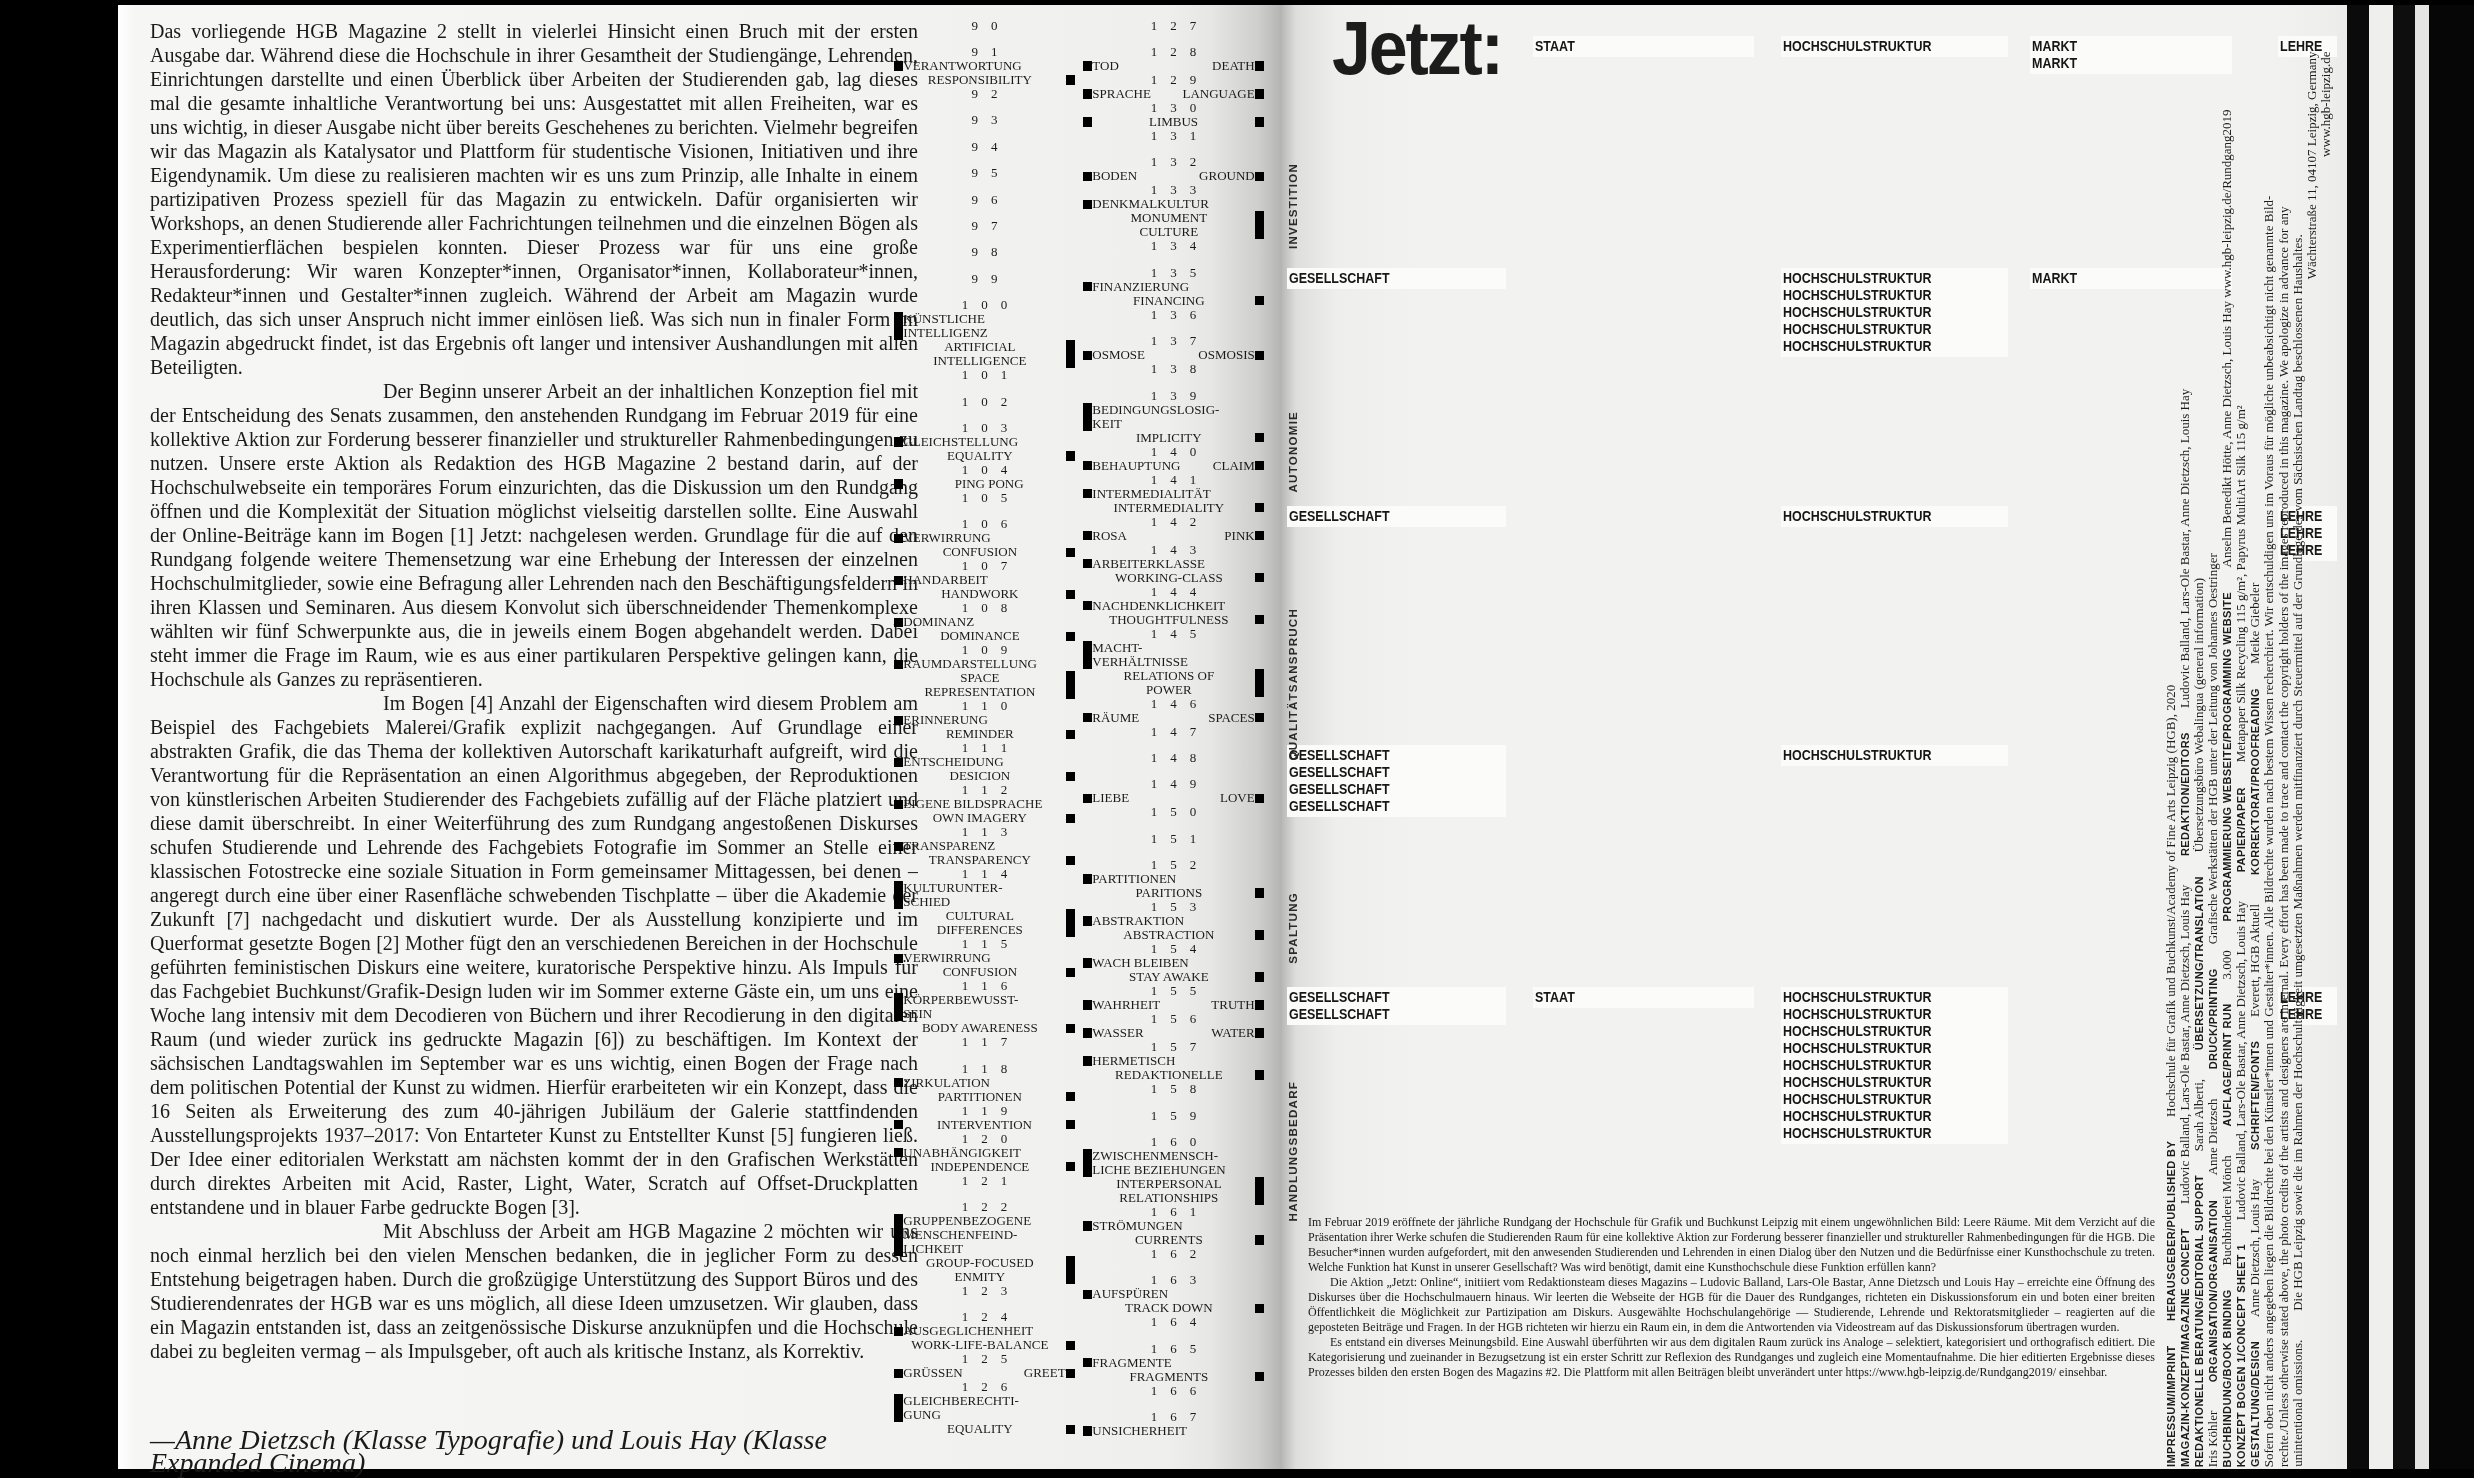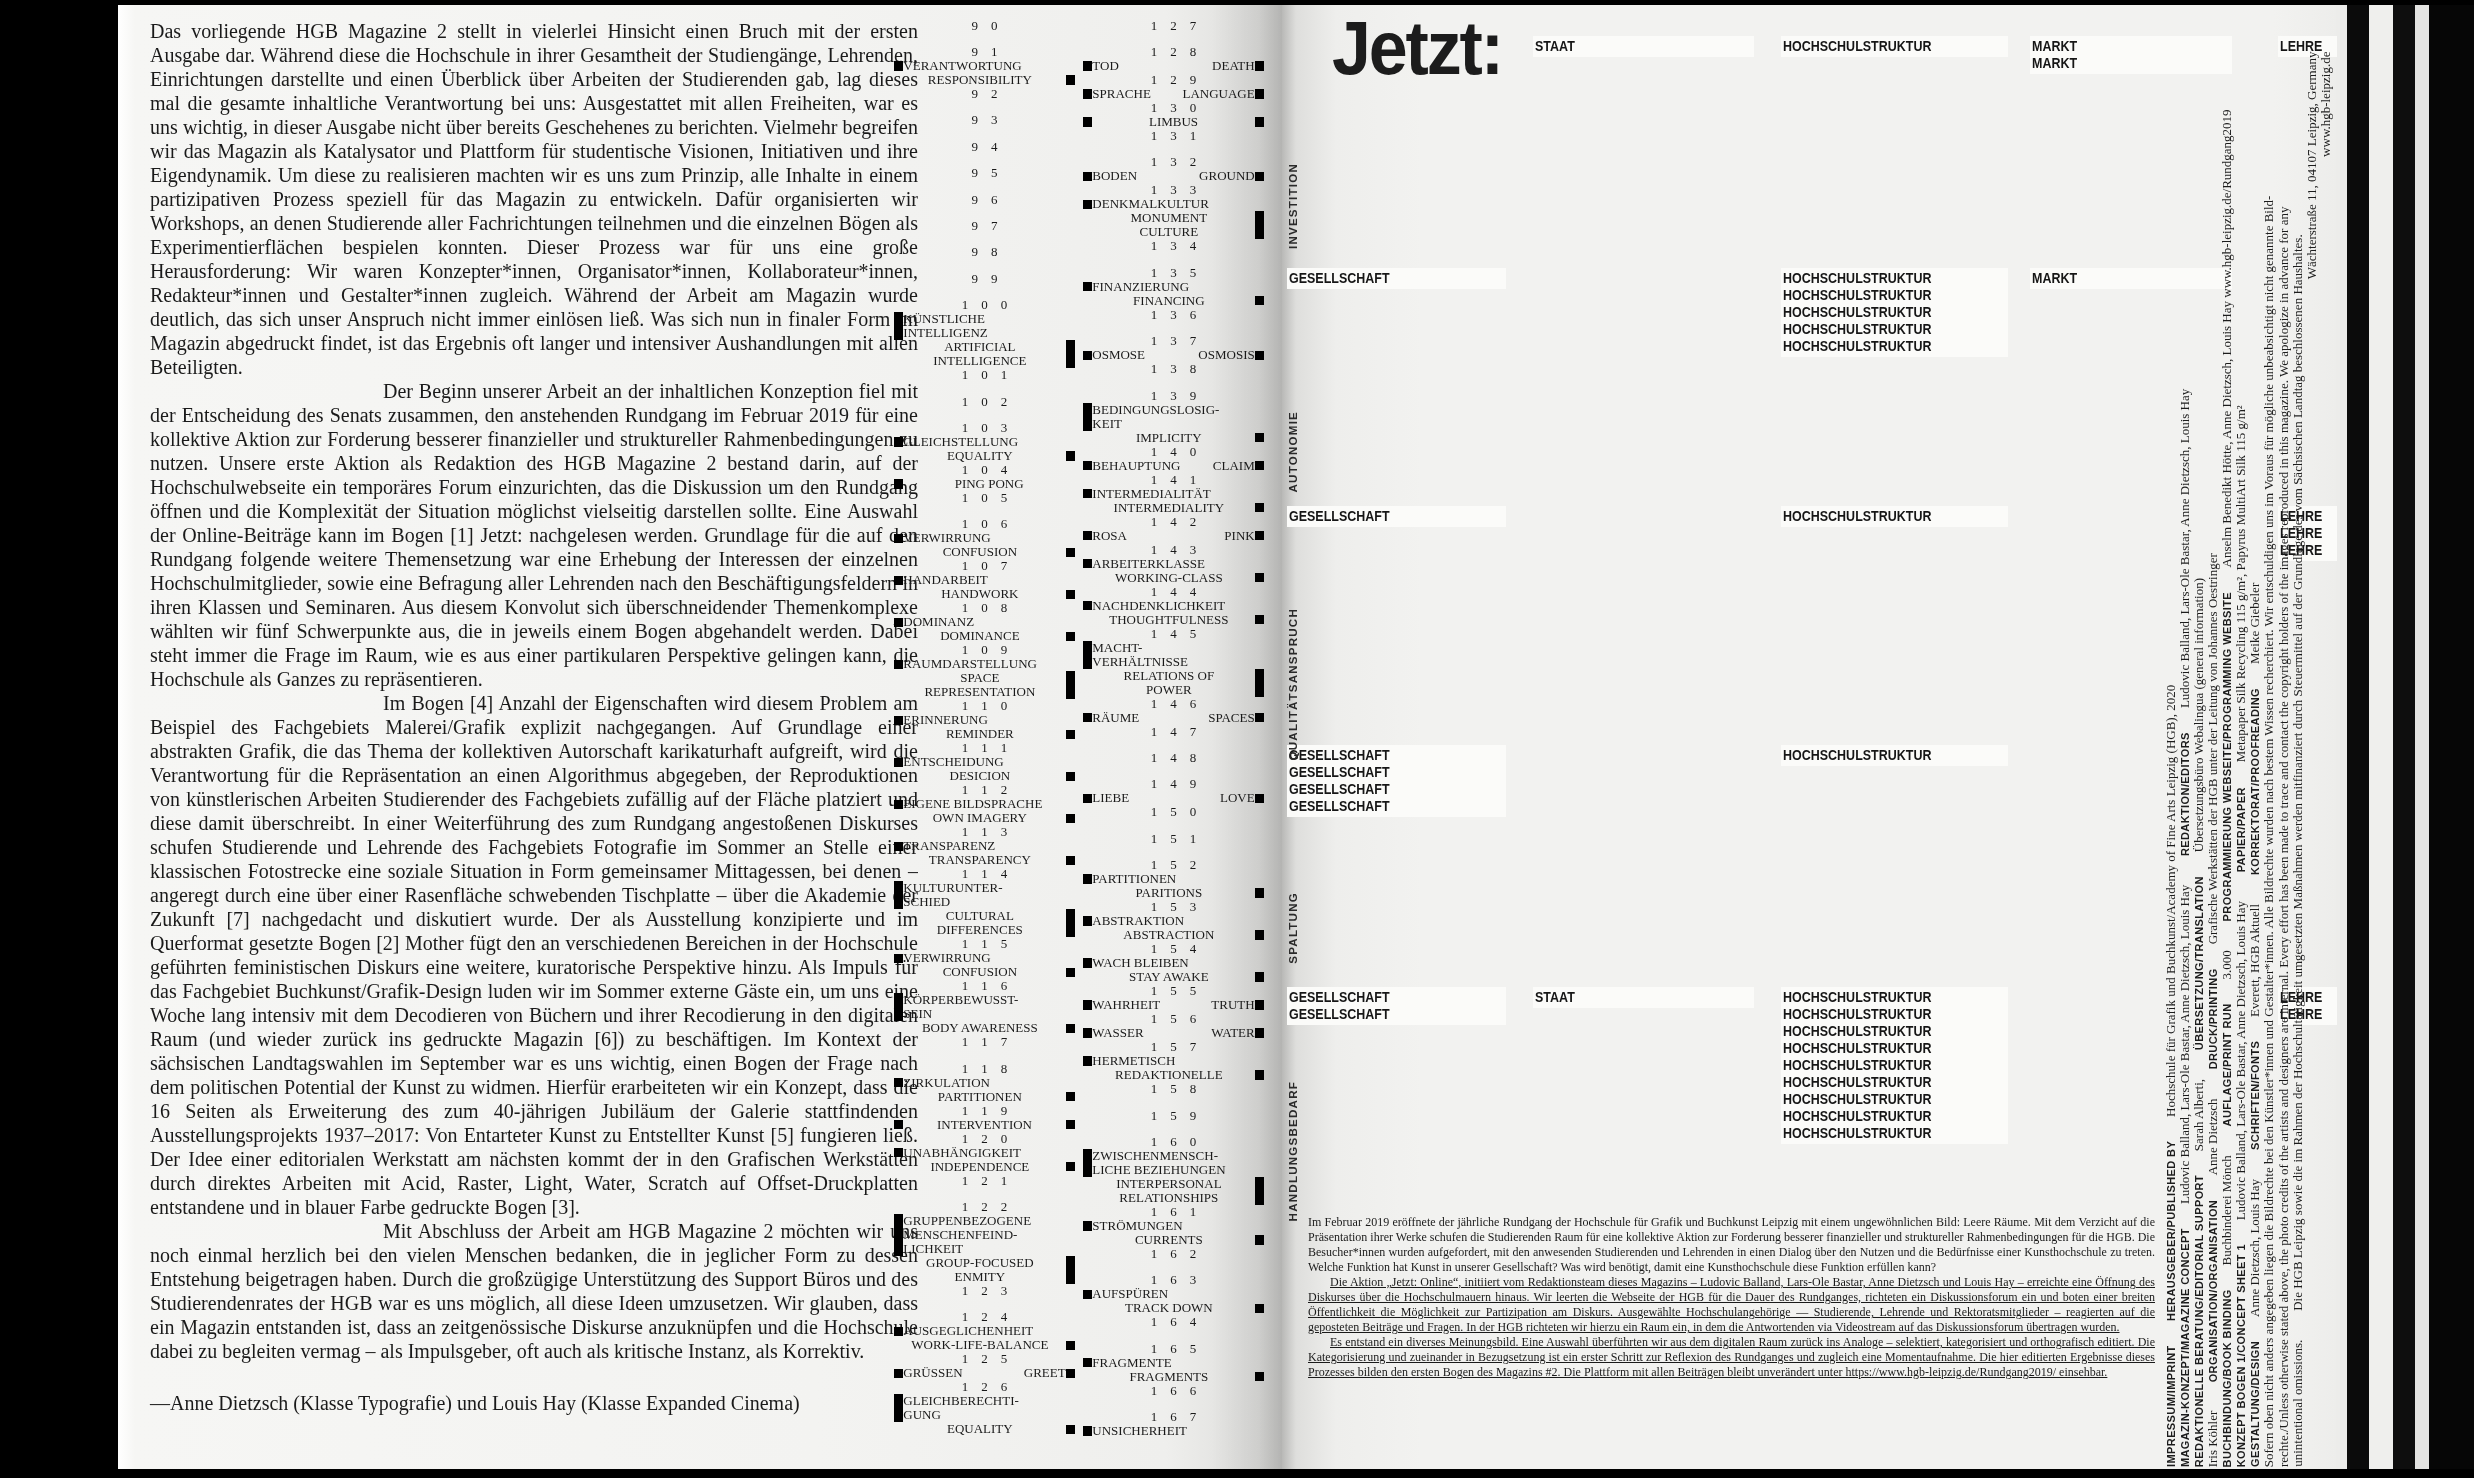--- a/index.html
+++ b/index.html
@@ -16,22 +16,22 @@
   .gutter-shadow{position:absolute;top:4.7px;height:1464px;left:1211px;width:71px;z-index:2;
     background:linear-gradient(90deg,rgba(0,0,0,0),rgba(0,0,0,0.10));}
   .fore-edge{position:absolute;top:4.7px;height:1464px;left:2336px;width:139px;z-index:1;
     background:linear-gradient(90deg,#ececea 0 11px,#0b0b0b 11px 33px,#efefed 33px 57px,#0e0e0e 57px 79px,#e4e4e2 79px 93px,#060606 93px 100%);}
 
   
   .essay{position:absolute;left:150px;top:18.6px;width:768px;height:1397px;z-index:3;
     font-size:20px;line-height:24px;text-align:justify;overflow:hidden;hyphens:auto;}
   .essay-p{margin:0;}
   .essay-p.indent{text-indent:233px;}
-  .essay-signature{position:absolute;left:150px;top:1392px;width:768px;z-index:3;
-    font-size:20px;line-height:23px;}
+  .essay-signature{position:absolute;left:150px;top:1428px;width:768px;z-index:3;
+    font-size:28px;line-height:23px;font-style:italic;}
 
   
   .idx-col{position:absolute;top:18.6px;width:181px;height:1440px;z-index:3;
     font-size:13px;line-height:14px;overflow:hidden;}
   .idx-col-left{left:894px;}
   .idx-col-right{left:1083px;}
   .idx-num{text-align:center;line-height:14px;white-space:nowrap;}
   .idx-num.lone{margin-bottom:12.4px;}
   .idx-row{display:flex;align-items:stretch;}
   .idx-text{flex:1;}
@@ -53,21 +53,21 @@
     font-size:14.7px;line-height:17px;color:#161616;letter-spacing:0px;
     transform:scaleX(0.85);transform-origin:left top;white-space:nowrap;}
   .vlabel{position:absolute;z-index:3;writing-mode:vertical-rl;transform:rotate(180deg);
     font-family:"Liberation Sans","DejaVu Sans",sans-serif;font-weight:700;
     font-size:11.6px;letter-spacing:1.2px;color:#2a2a2a;}
 
   
   .rp-body{position:absolute;left:1308px;top:1215px;width:847px;height:250px;z-index:3;
     font-size:12px;line-height:15px;text-align:justify;overflow:hidden;hyphens:auto;}
   .rp-body p{margin:0;}
-  .rp-body p.indent{text-indent:22px;text-decoration:underline;}
+  .rp-body p.indent{text-indent:22px;}
 
   
   .colo-line{position:absolute;z-index:3;writing-mode:vertical-rl;transform:rotate(180deg);
     font-size:13px;line-height:14px;color:#1c1c1c;white-space:nowrap;}
   .colo-line b{font-family:"Liberation Sans","DejaVu Sans",sans-serif;
     font-weight:700;font-size:11px;letter-spacing:0.4px;}
   .colo-seg{margin-inline-end:2.2em;}
 </style>
 </head>
 <body>

